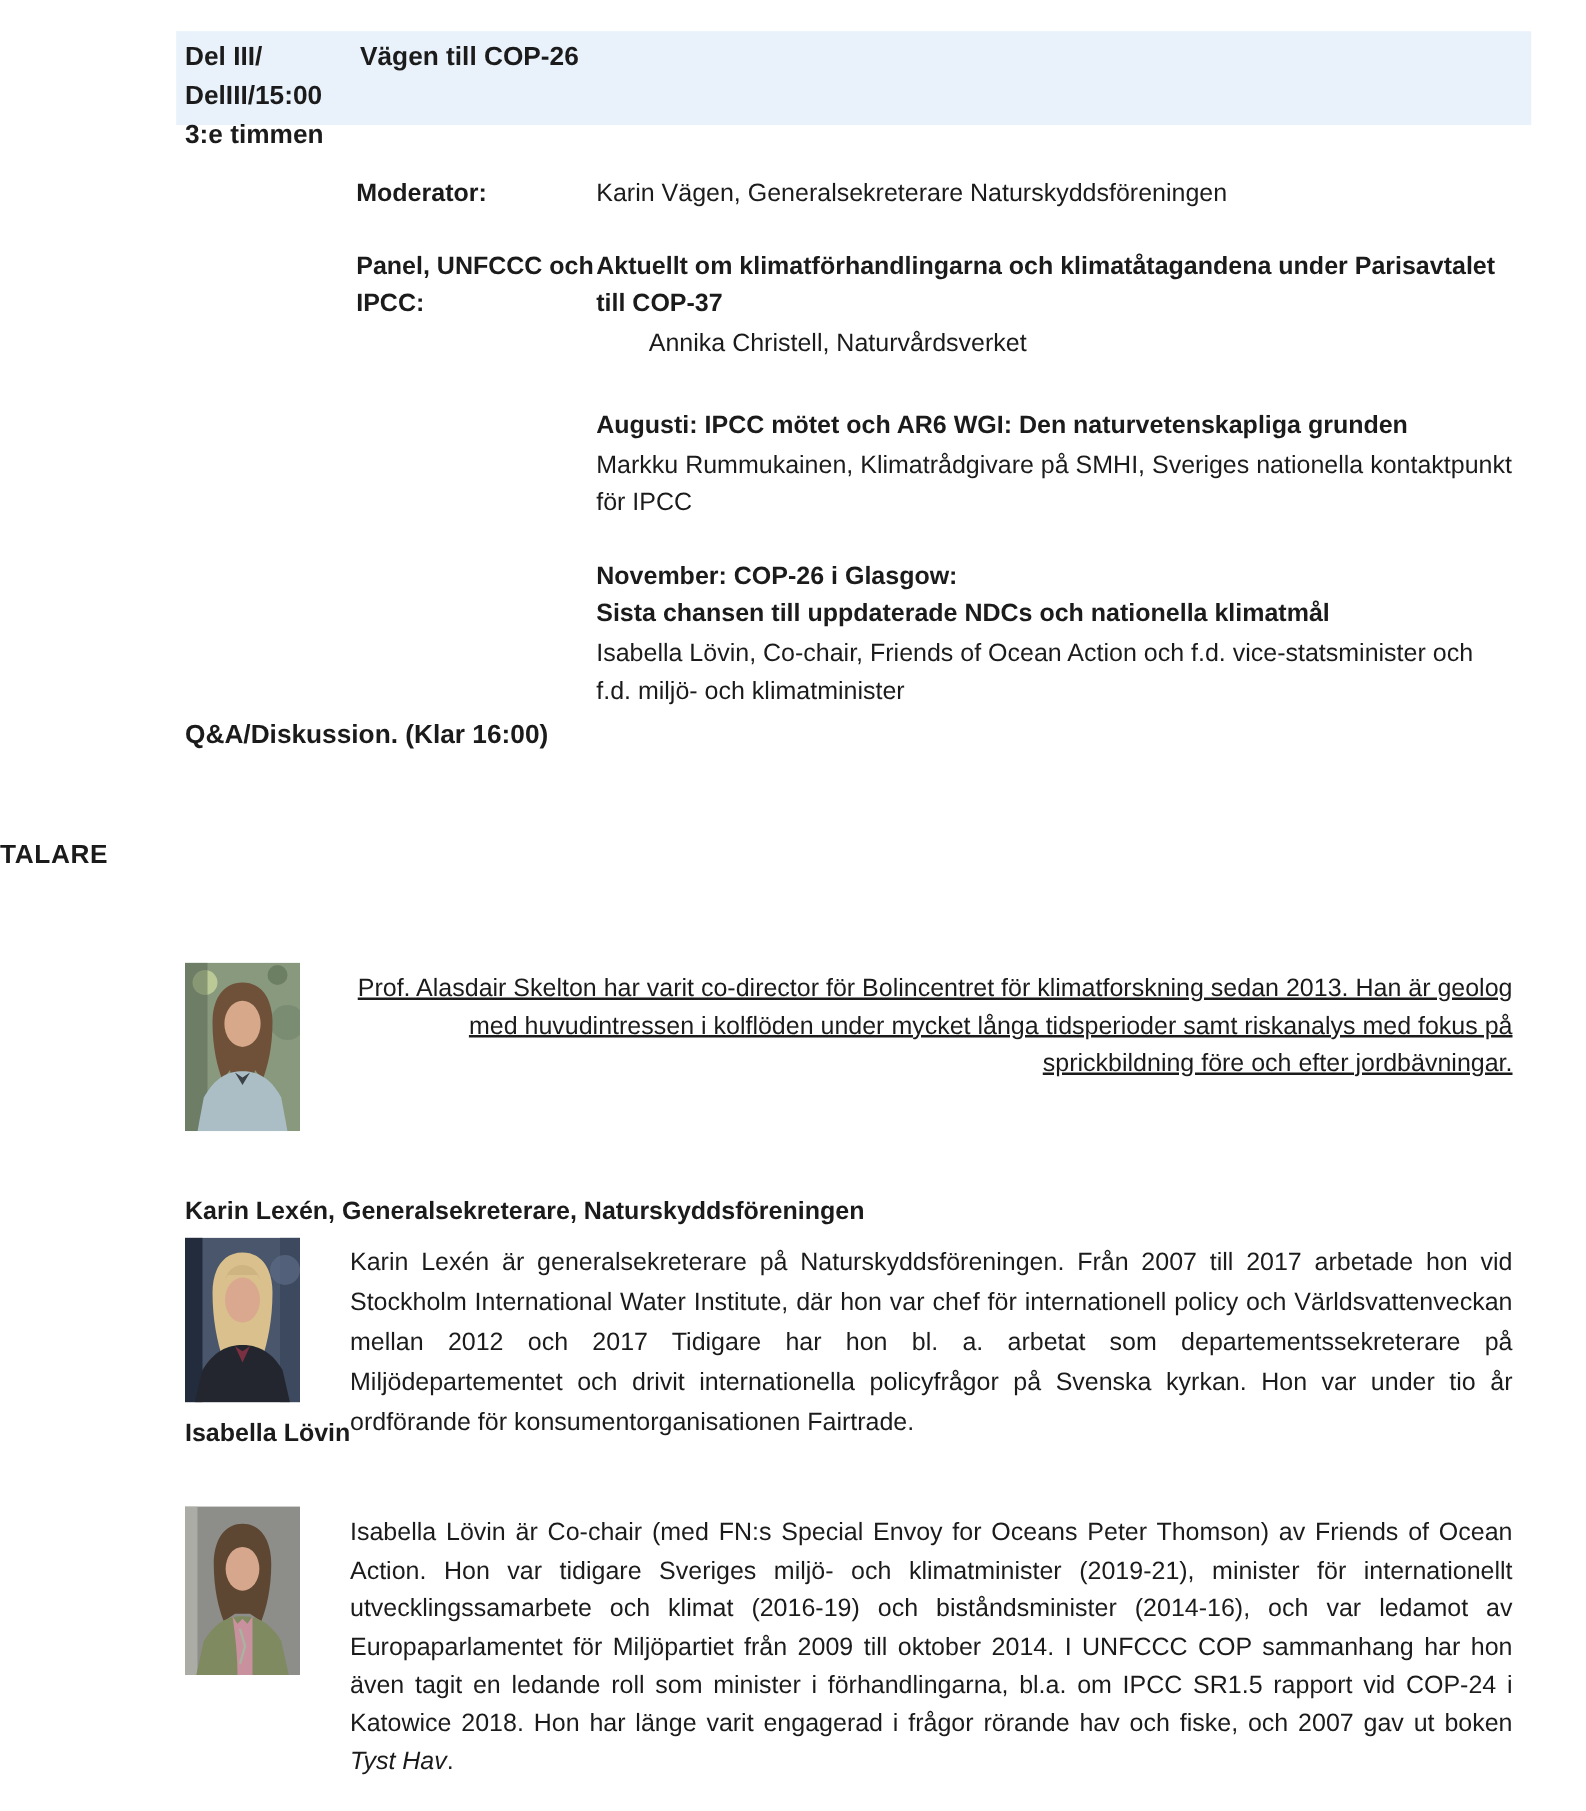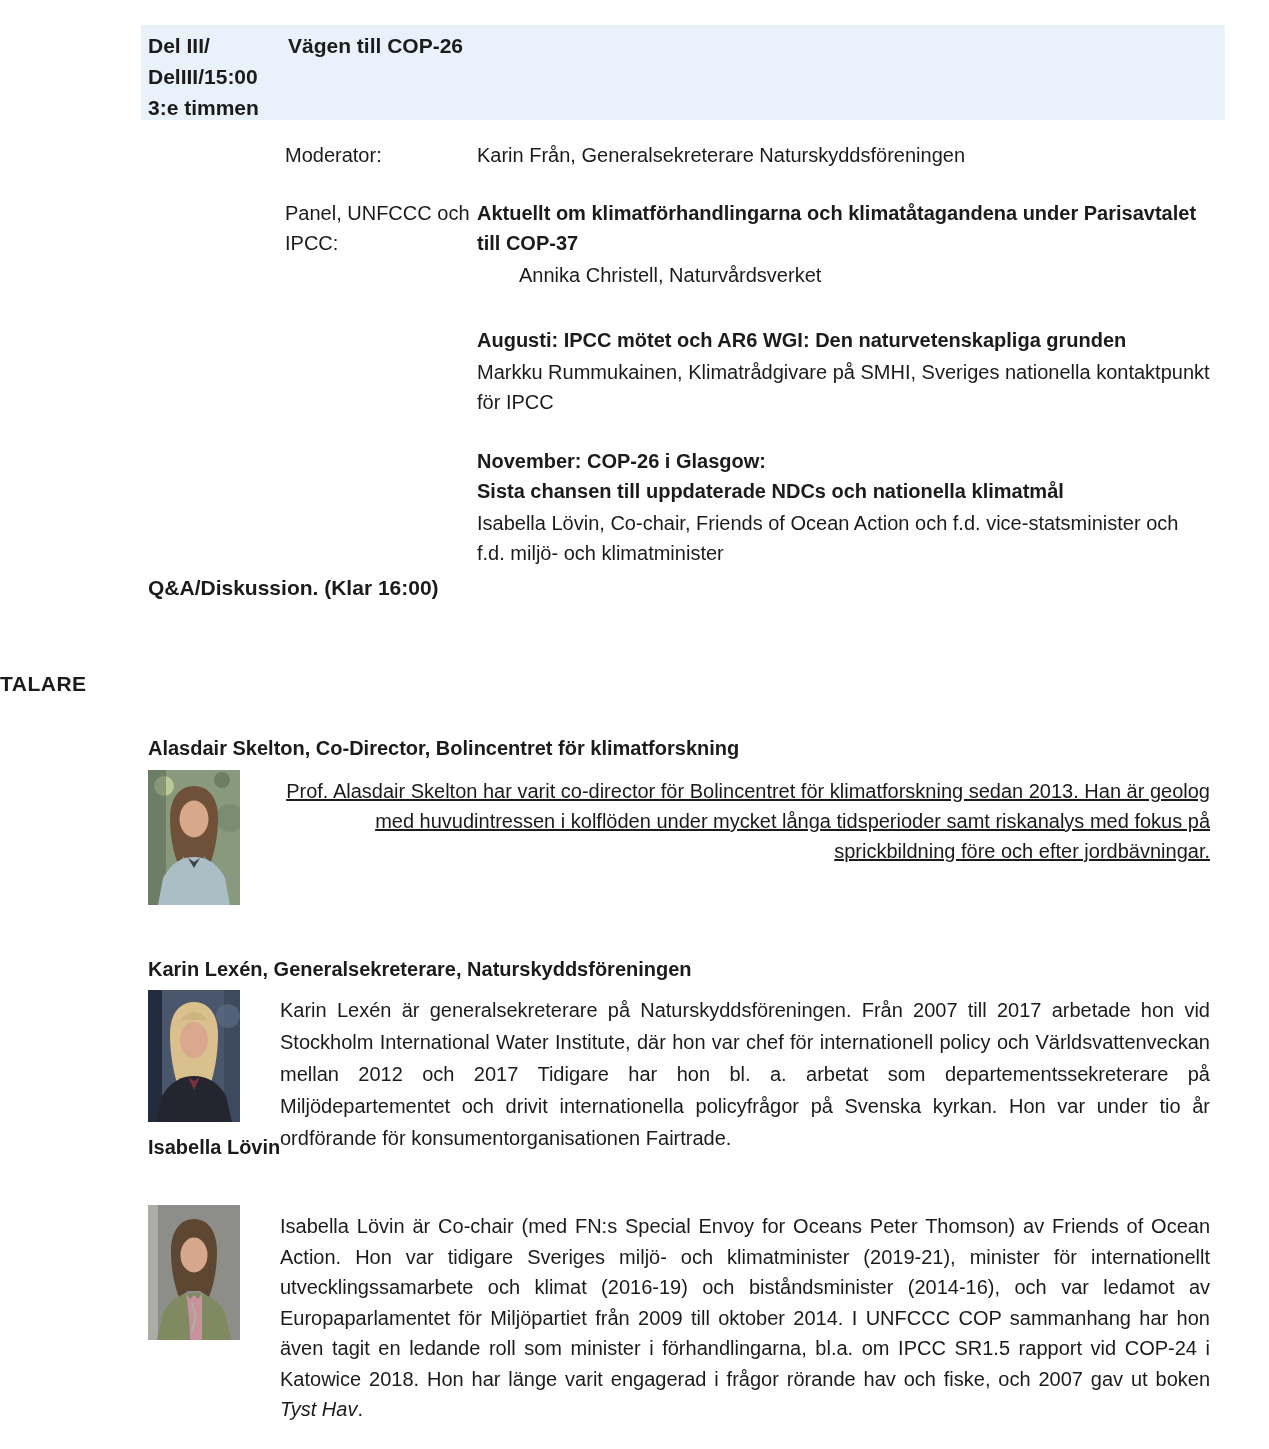--- a/index.html
+++ b/index.html
@@ -10,28 +10,28 @@
     color:#1b1b1b;
     font-size:20px;
   }
   .page { position:relative; width:1269px; height:1449px; overflow:hidden; background:#fff; }
   .abs { position:absolute; }
   .b { font-weight:bold; }
   .nowrap { white-space:nowrap; }
 
   
   .session-header {
-    left:141px; top:25px; width:1084px; height:95px;
+    left:141px; top:25px; width:1084px; height:75px;
     background:#e9f1fb;
     padding:5px 0 0 7px;
   }
   .session-header .part-col { position:absolute; left:7px; top:5px; line-height:31px; font-weight:bold; font-size:21px; }
   .session-header .title-col { position:absolute; left:147px; top:5px; line-height:31px; font-weight:bold; font-size:21px; white-space:nowrap; }
 
-  .label-col { left:285px; width:192px; font-weight:normal; line-height:30px; }
+  .label-col { left:285px; width:192px; font-weight:bold; line-height:30px; }
   .content-col { left:477px; width:733px; line-height:30px; }
 
   .speaker-heading { left:148px; width:1062px; font-weight:bold; line-height:26px; white-space:nowrap; }
   .bio {
     left:280px; width:930px;
     text-align:justify;
   }
   .bio.left { text-align:right;text-decoration:underline; }
   .photo { left:148px; width:92px; overflow:hidden; }
   .photo svg { display:block; width:92px; height:100%; }
@@ -47,21 +47,21 @@
   <div class="abs session-header">
     <div class="part-col">
       <div>Del III/</div>
       <div>DelIII/15:00</div>
       <div>3:e timmen</div>
     </div>
     <div class="title-col">Vägen till COP-26</div>
   </div>
 
   <div class="abs label-col nowrap" style="top:140px;">Moderator:</div>
-  <div class="abs content-col nowrap" style="top:140px;">Karin Från, Generalsekreterare Naturskyddsföreningen</div>
+  <div class="abs content-col nowrap" style="top:140px;">Karin Vägen, Generalsekreterare Naturskyddsföreningen</div>
 
   <div class="abs label-col" style="top:198px;">
     <div class="nowrap">Panel, UNFCCC och</div>
     <div class="nowrap">IPCC:</div>
   </div>
   <div class="abs content-col b" style="top:198px;">Aktuellt om klimatförhandlingarna och klimatåtagandena under Parisavtalet till COP-37</div>
   <div class="abs content-col nowrap" style="top:260px;margin-left:42px;">Annika Christell, Naturvårdsverket</div>
 
   <div class="abs content-col b nowrap" style="top:325px;">Augusti: IPCC mötet och AR6 WGI: Den naturvetenskapliga grunden</div>
   <div class="abs content-col" style="top:357px;">Markku Rummukainen, Klimatrådgivare på SMHI, Sveriges nationella kontaktpunkt för IPCC</div>
@@ -69,21 +69,20 @@
   <div class="abs content-col b" style="top:446px;">
     <div class="nowrap">November: COP-26 i Glasgow:</div>
     <div class="nowrap">Sista chansen till uppdaterade NDCs och nationella klimatmål</div>
   </div>
   <div class="abs content-col" style="top:508px;">Isabella Lövin, Co-chair, Friends of Ocean Action och f.d. vice-statsminister och f.d. miljö- och klimatminister</div>
 
   <div class="abs b nowrap" style="left:148px; top:576px; font-size:21px;">Q&amp;A/Diskussion. (Klar 16:00)</div>
 
   <div class="abs centered-heading" style="top:672px;">TALARE</div>
 
-  <div class="abs speaker-heading" style="top:735px;">Alasdair Skelton, Co-Director,  Bolincentret för klimatforskning</div>
   <div class="abs photo" style="top:770px; height:135px;">
     <svg viewBox="0 0 92 135">
       <rect width="92" height="135" fill="#89997e"></rect>
       <circle cx="16" cy="16" r="10" fill="#c8d49e" opacity="0.8"></circle>
       <circle cx="74" cy="10" r="8" fill="#5f7457" opacity="0.7"></circle>
       <circle cx="82" cy="48" r="14" fill="#70836a" opacity="0.6"></circle>
       <rect x="0" y="0" width="18" height="135" fill="#4c5c49" opacity="0.45"></rect>
       <path d="M46 16 C30 16 22 30 22 48 C22 68 26 84 30 94 L36 86 L38 96 L54 96 L56 86 L62 94 C66 84 70 68 70 48 C70 30 62 16 46 16 Z" fill="#6e5138"></path>
       <ellipse cx="46" cy="49" rx="14.5" ry="18.5" fill="#d8a88a"></ellipse>
       <path d="M10 135 L15 108 C24 92 34 87 46 87 C59 87 69 93 77 108 L82 135 Z" fill="#abbec6"></path>

